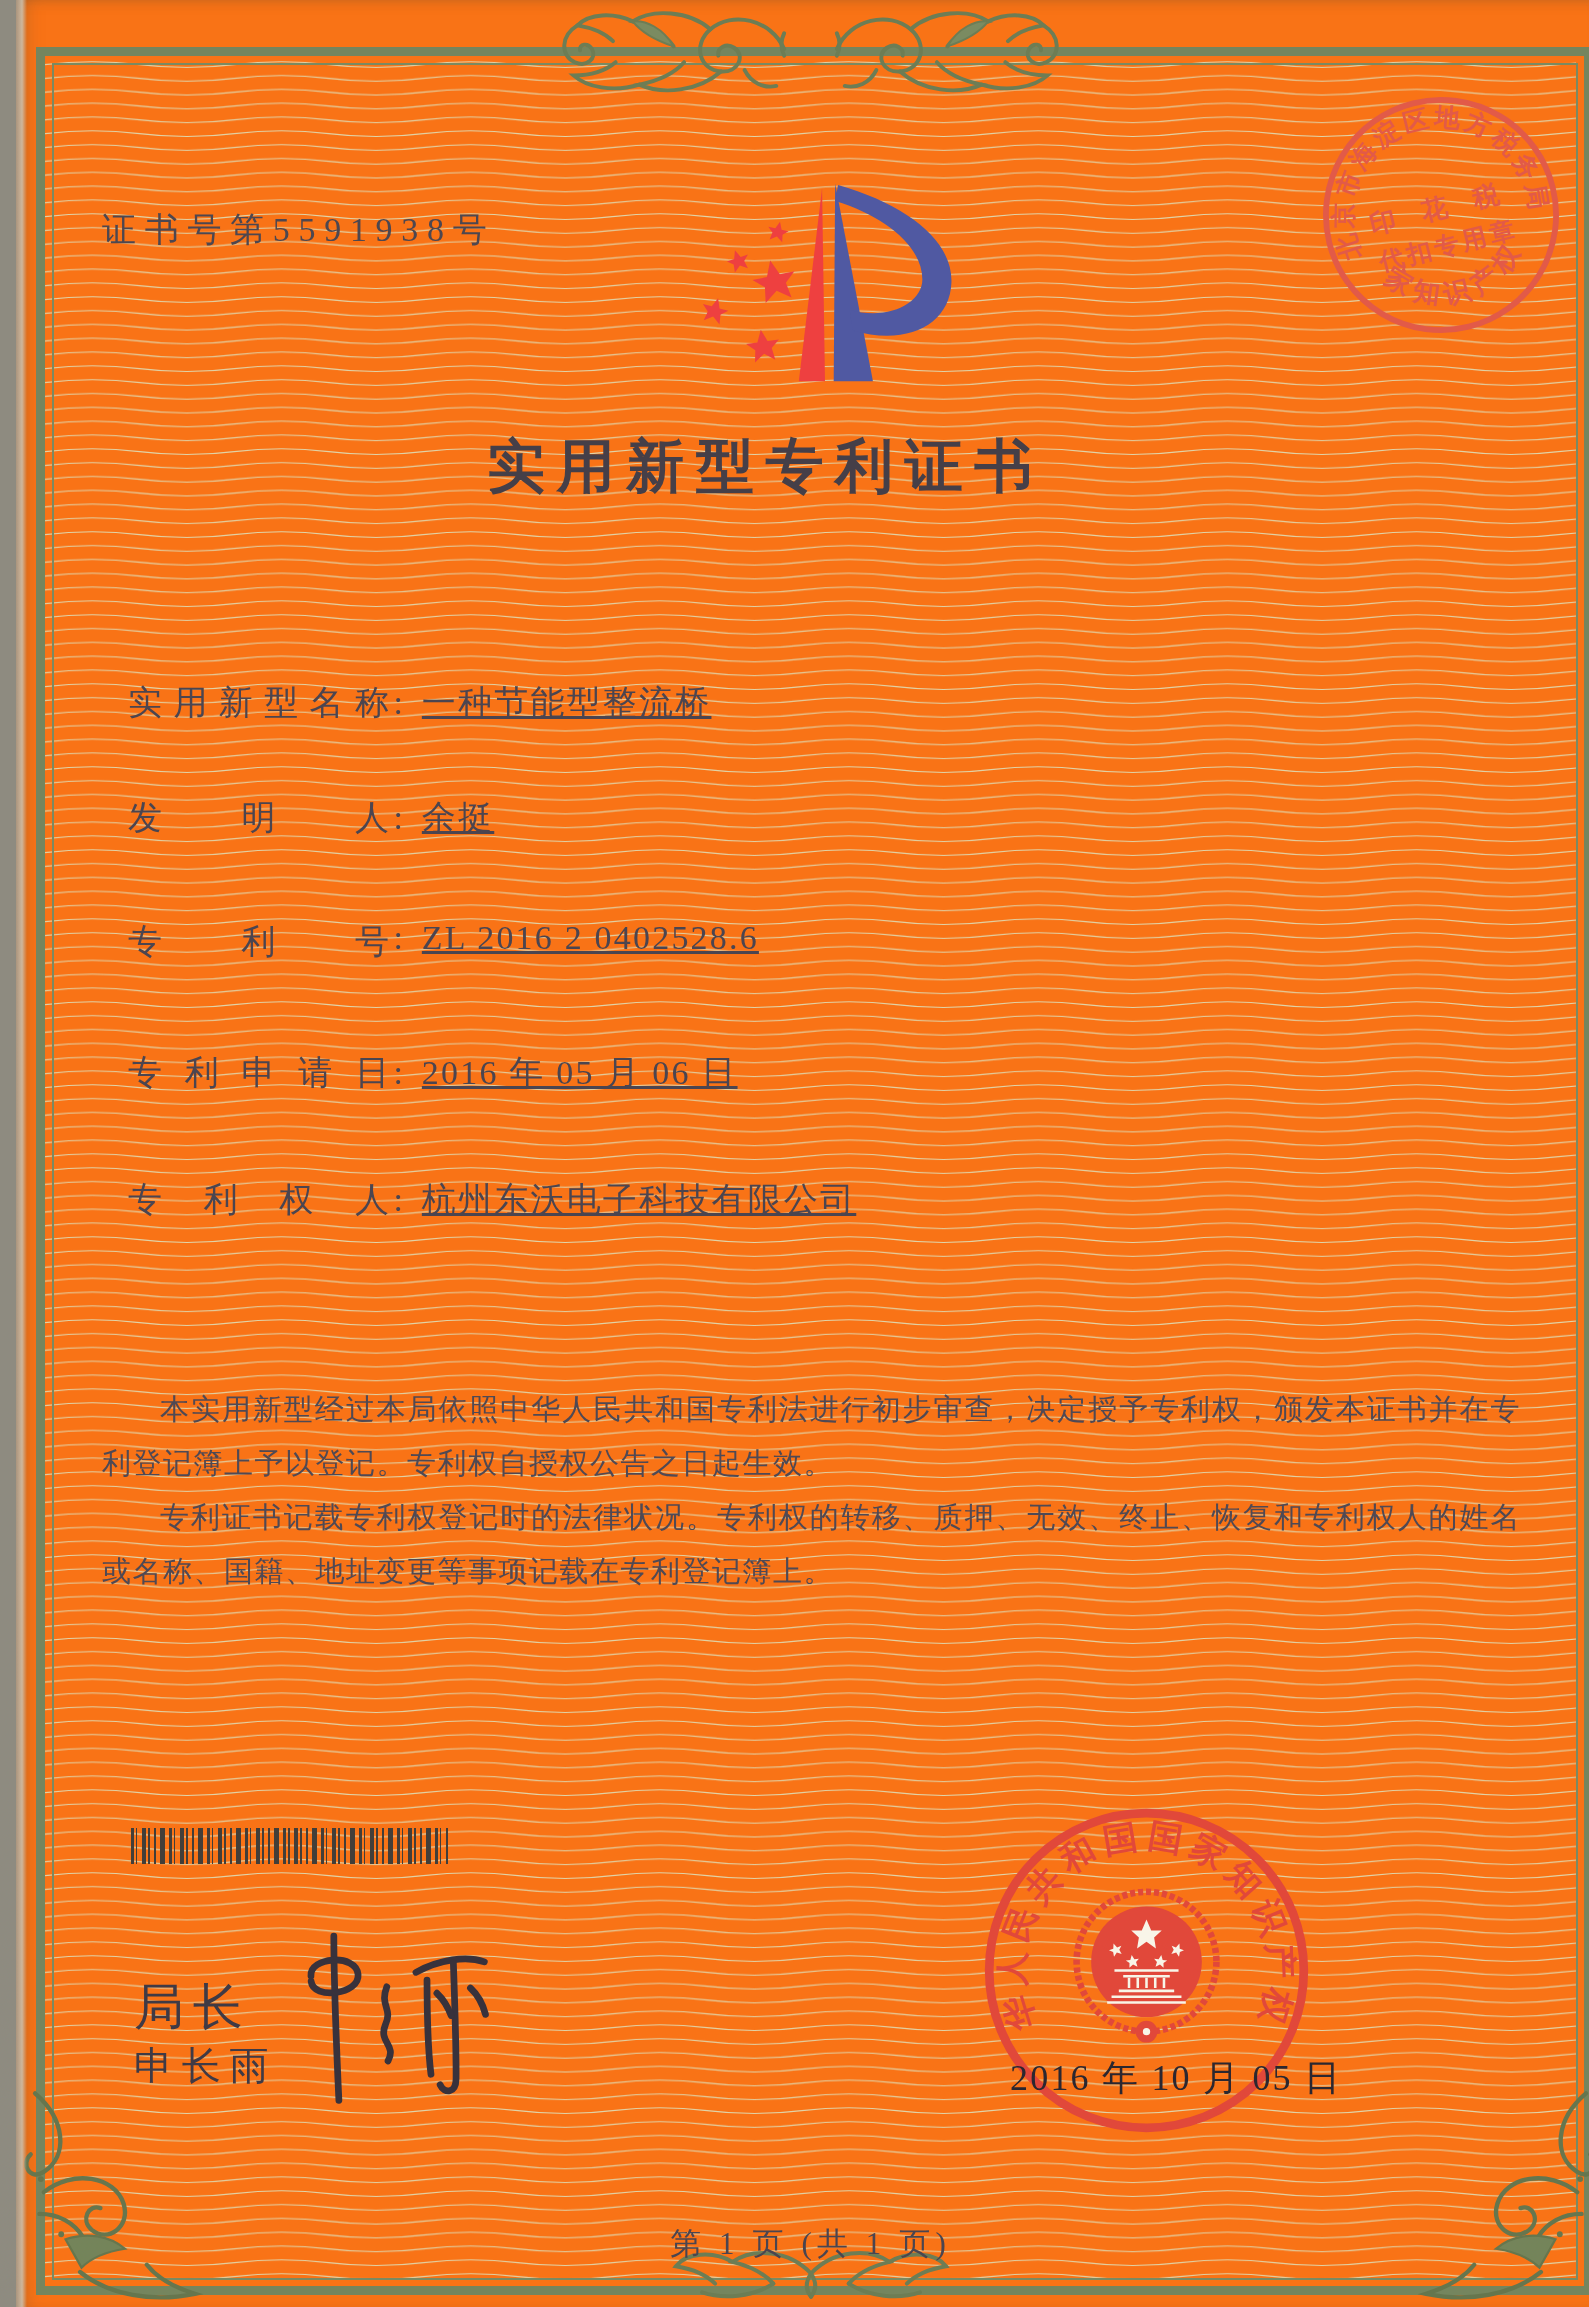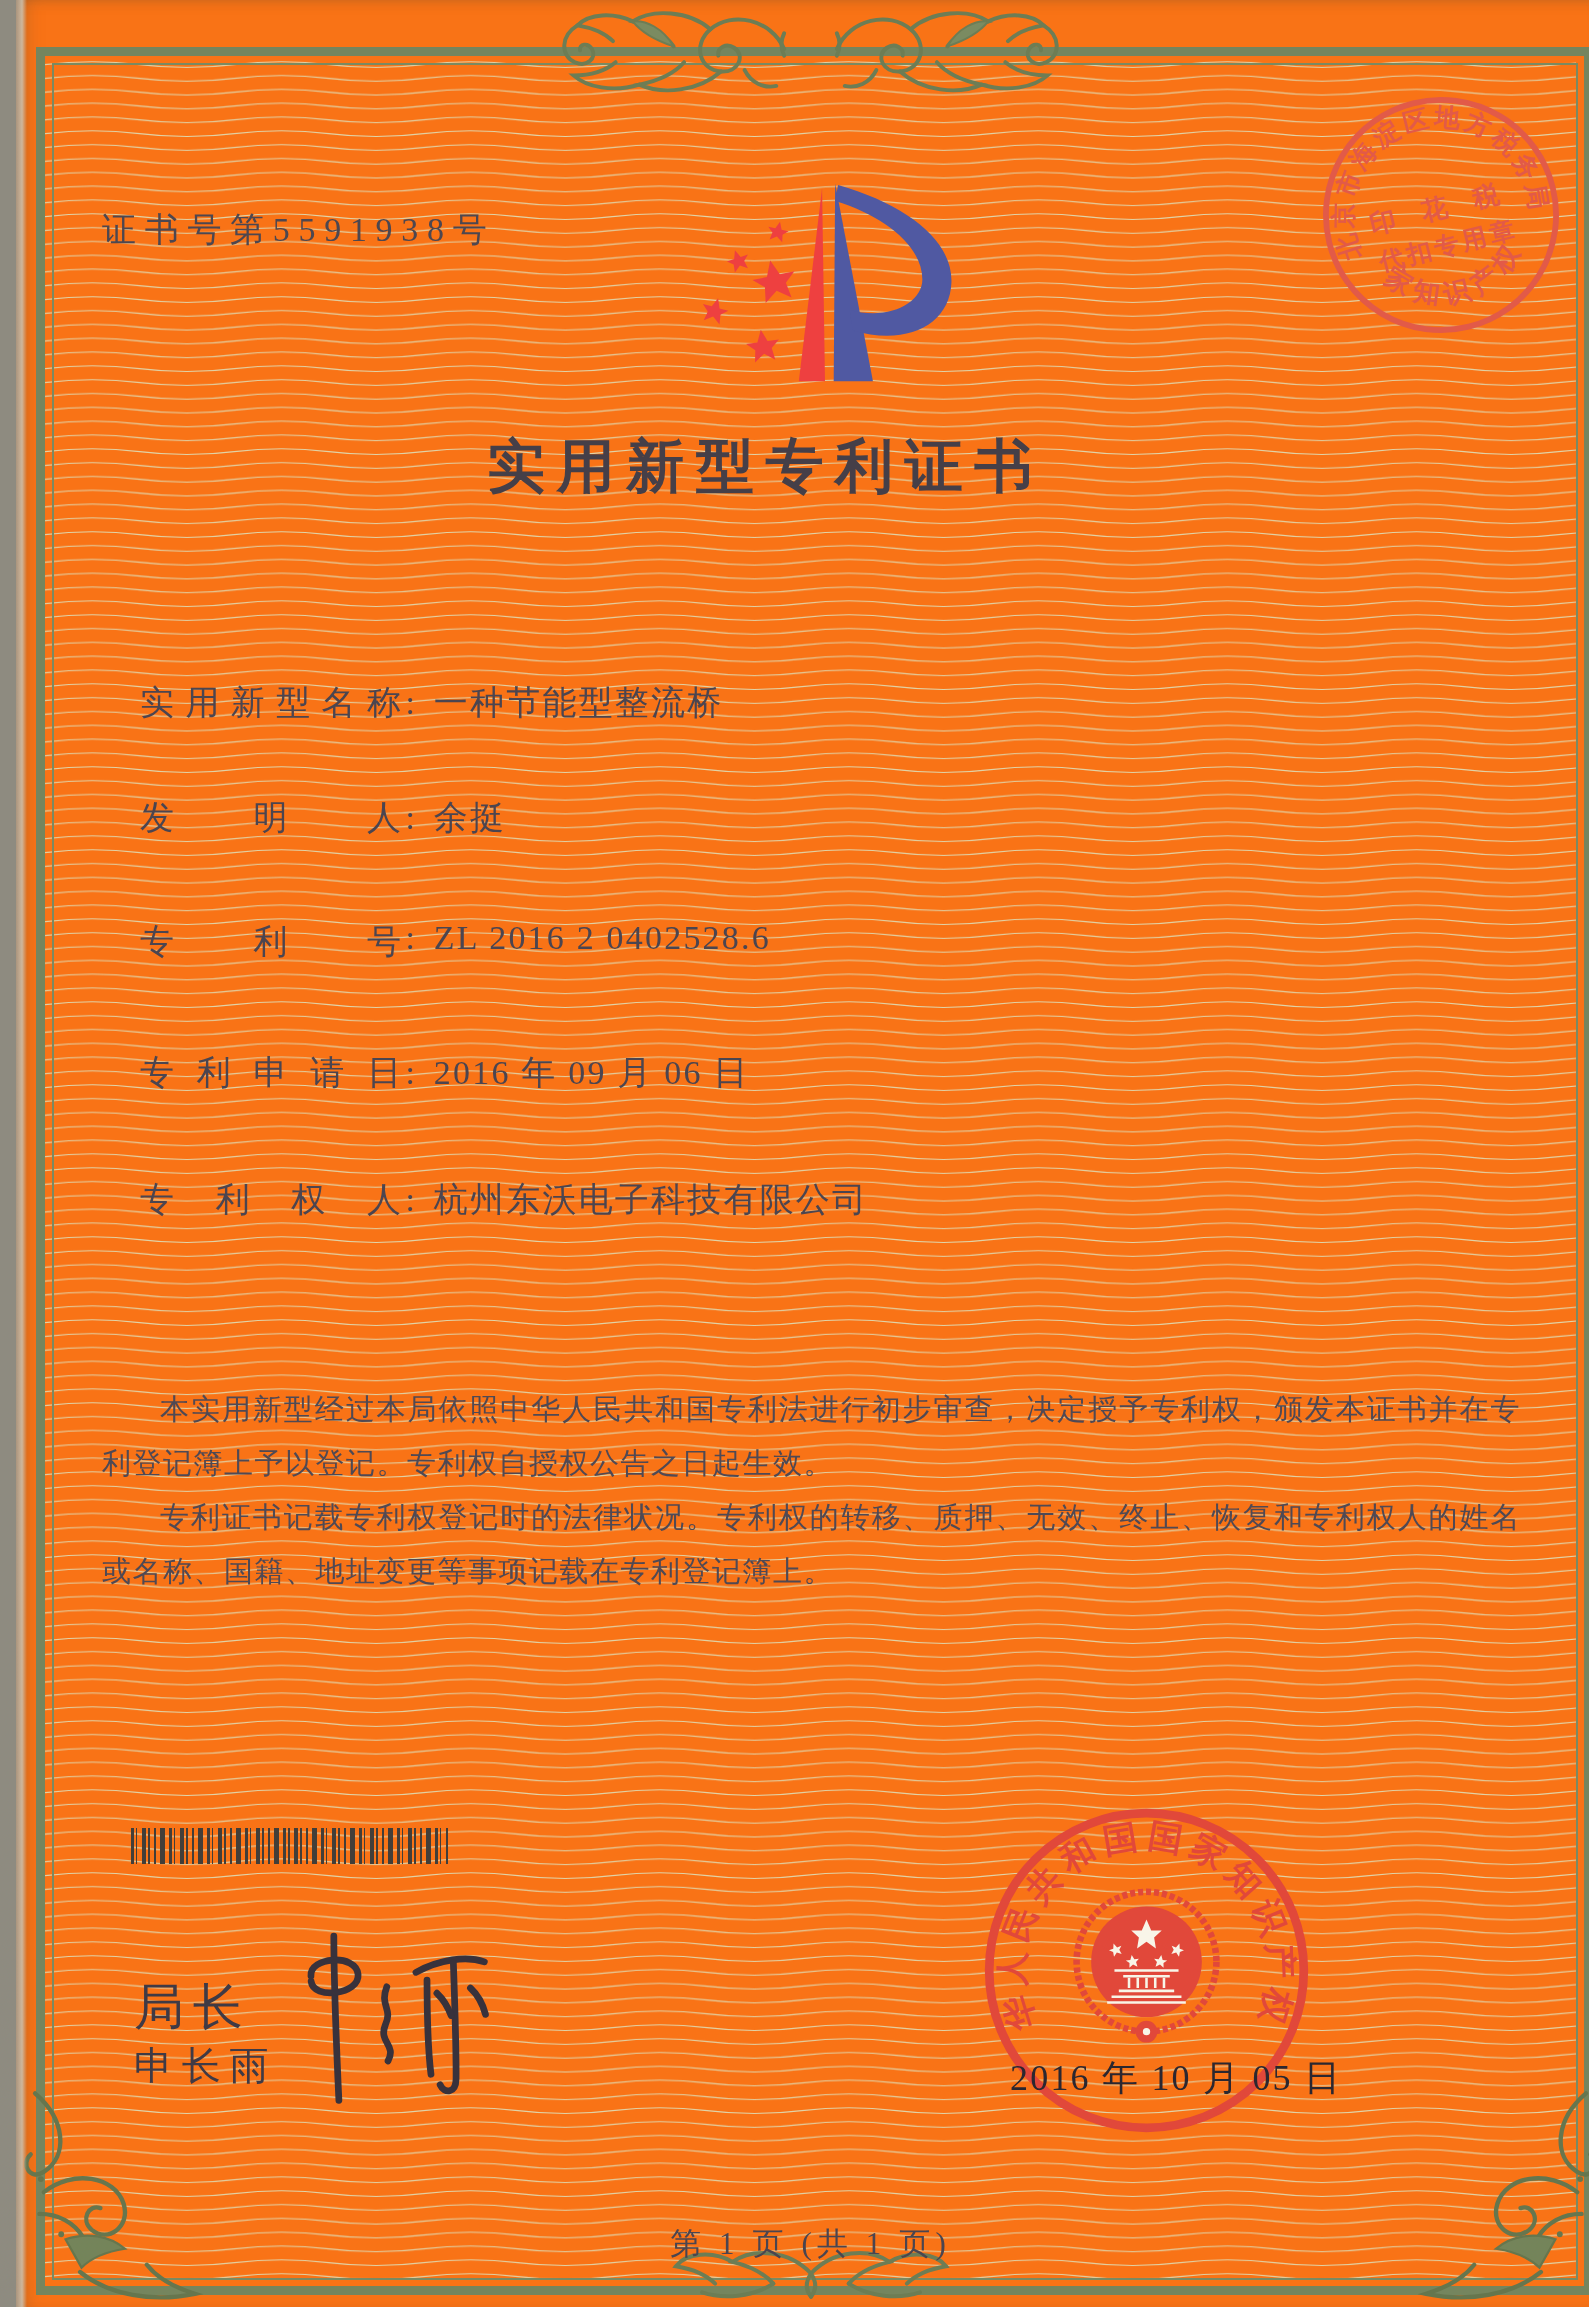--- a/index.html
+++ b/index.html
@@ -16,21 +16,21 @@
   
   .orn{position:absolute;z-index:2;}
   
   .cert-no{position:absolute;left:86px;top:207px;font-size:34px;letter-spacing:8.7px;color:#4d4750;z-index:3;}
   .logo{position:absolute;left:640px;top:172px;width:306px;height:218px;z-index:3;}
   .title{position:absolute;left:0;top:428px;width:1499px;text-align:center;font-size:58px;font-weight:bold;
          letter-spacing:11.6px;color:#453f48;z-index:3;}
   
   .stamp{position:absolute;left:1303px;top:93px;width:244px;height:244px;transform:rotate(-14deg);z-index:4;}
   
-  .field{position:absolute;left:124px;font-size:34px;color:#4b4550;z-index:3;white-space:nowrap;}
+  .field{position:absolute;left:112px;font-size:34px;color:#4b4550;z-index:3;white-space:nowrap;text-decoration:underline;}
   .f-label{display:inline-block;width:261px;text-align:justify;text-align-last:justify;vertical-align:top;}
   .f-colon{display:inline-block;margin:0 19px 0 4.4px;}
   .f-value{letter-spacing:2.2px;}
   
   .body-text{position:absolute;left:86px;top:1382px;width:1419px;font-size:29px;line-height:54px;
              letter-spacing:1.5px;text-align:justify;color:#4f4954;z-index:3;}
   .body-text p{margin:0;text-indent:2em;}
   
   .barcode{position:absolute;left:115px;top:1828px;width:317px;height:36px;z-index:3;
     background:
@@ -149,21 +149,21 @@
   <div class="field" style="top:680px">
     <span class="f-label">实用新型名称</span><span class="f-colon">:</span><span class="f-value">一种节能型整流桥</span>
   </div>
   <div class="field" style="top:795px">
     <span class="f-label">发明人</span><span class="f-colon">:</span><span class="f-value">余挺</span>
   </div>
   <div class="field" style="top:919px">
     <span class="f-label">专利号</span><span class="f-colon">:</span><span class="f-value">ZL 2016 2 0402528.6</span>
   </div>
   <div class="field" style="top:1050px">
-    <span class="f-label">专利申请日</span><span class="f-colon">:</span><span class="f-value">2016 年 09 月 06 日</span>
+    <span class="f-label">专利申请日</span><span class="f-colon">:</span><span class="f-value">2016 年 05 月 06 日</span>
   </div>
   <div class="field" style="top:1177px">
     <span class="f-label">专利权人</span><span class="f-colon">:</span><span class="f-value">杭州东沃电子科技有限公司</span>
   </div>
 
   <div class="body-text">
     <p>本实用新型经过本局依照中华人民共和国专利法进行初步审查，决定授予专利权，颁发本证书并在专利登记簿上予以登记。专利权自授权公告之日起生效。</p>
     <p>专利证书记载专利权登记时的法律状况。专利权的转移、质押、无效、终止、恢复和专利权人的姓名或名称、国籍、地址变更等事项记载在专利登记簿上。</p>
   </div>
 

